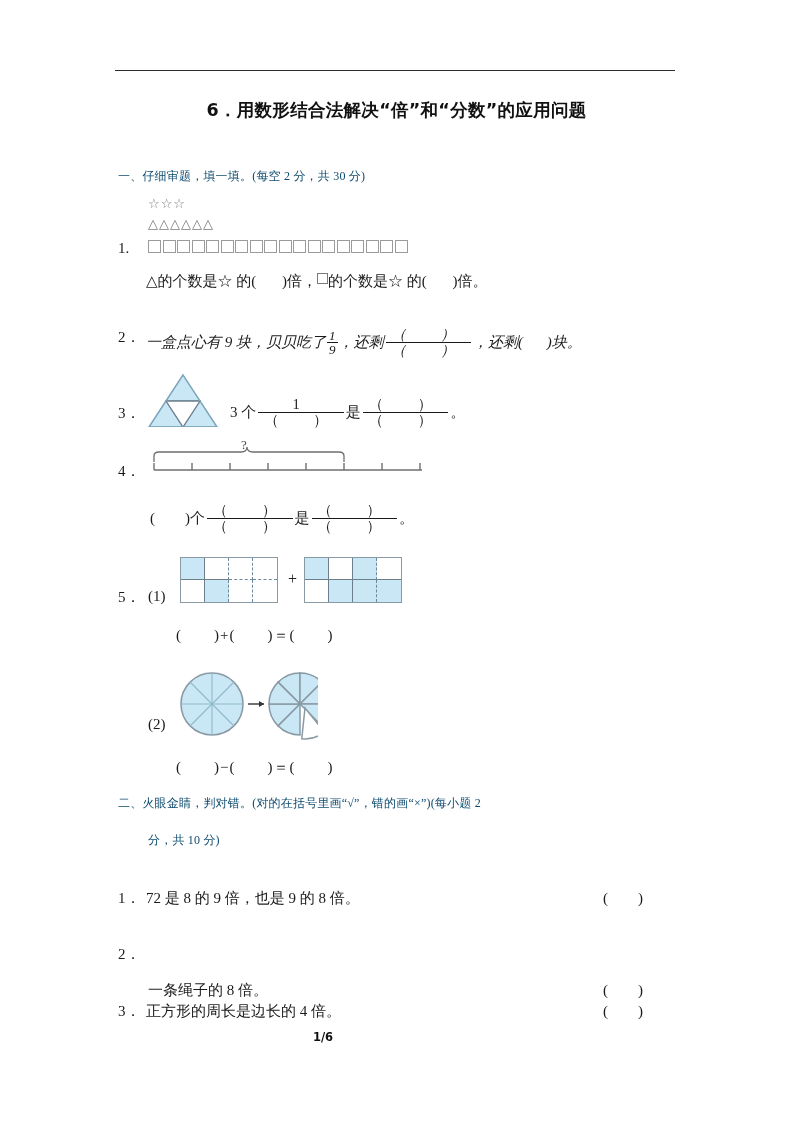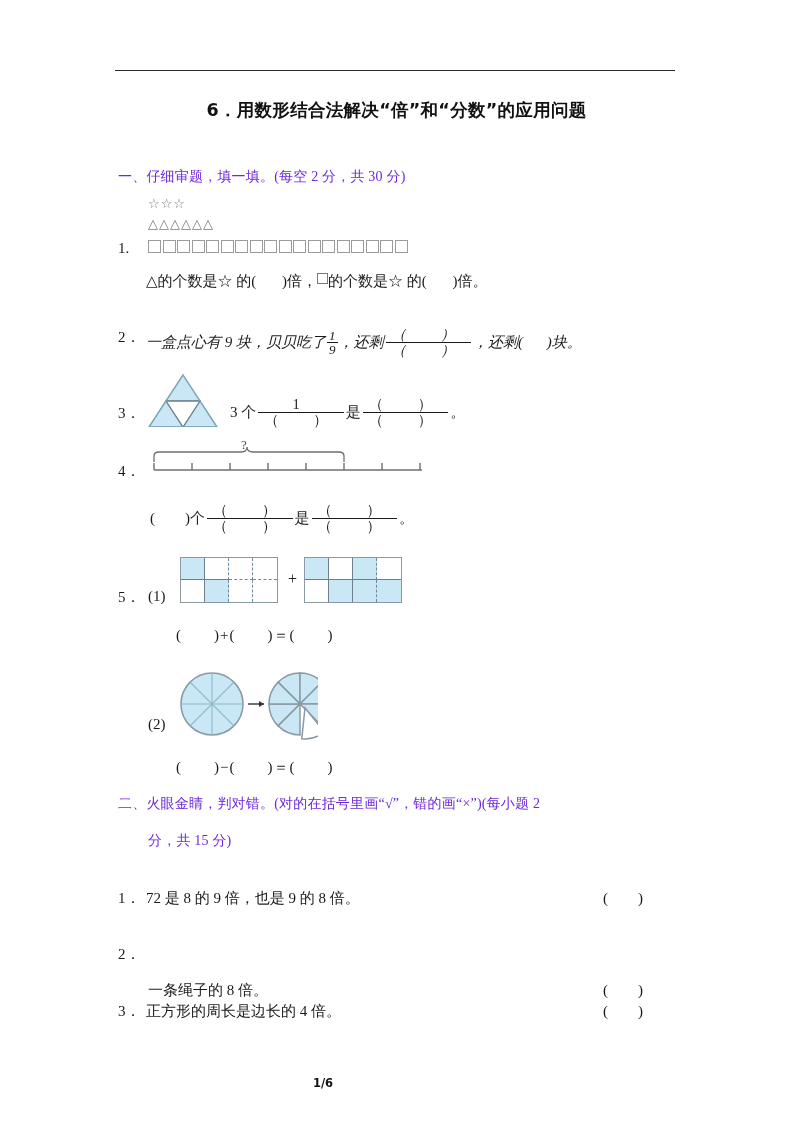--- a/index.html
+++ b/index.html
@@ -24,22 +24,22 @@
     text-align:center;
     font-family: "DejaVu Sans", sans-serif;
     font-weight: 700;
     font-size: 17.5px;
     letter-spacing: 0.3px;
     color:#111;
   }
 
   .sec-head {
     position:absolute;
-    font-size: 14px;
-    color:#6d28d9;
+    font-size: 12px;
+    color:#0c4a6e;
     letter-spacing:0.2px;
   }
   .qnum {
     position:absolute;
     font-size:15px;
   }
   .qtext {
     position:absolute;
     font-size:15px;
     white-space:nowrap;
@@ -90,21 +90,21 @@
   .cell { width:24px; height:22px; }
   .b-r-solid { border-right:1.3px solid #6d7f8c; }
   .b-r-dash  { border-right:1.3px dashed #6d8a9c; }
   .b-b-solid { border-bottom:1.3px solid #6d7f8c; }
   .b-b-dash  { border-bottom:1.3px dashed #6d8a9c; }
   .fill { background:#c9e7f5; }
 
   .plus-sign { position:absolute; font-size:16px; color:#222; }
 
   .footer-page {
-    position:absolute; left:0; top:1076px; width:646px;
+    position:absolute; left:0; top:1030px; width:646px;
     text-align:center; font-size:11.5px; font-weight:bold;
     font-family:"DejaVu Sans", sans-serif; color:#111;
   }
   .footer-src {
     position:absolute; left:0; top:1092px; width:793px;
     text-align:center; font-size:14.5px; color:#4a4a4a;
     font-family:"DejaVu Sans", sans-serif;
   }
   .footer-src .u { color:#5a5a5a; }
   .qmark { position:absolute; font-size:13px; color:#444; }
@@ -256,21 +256,21 @@
         <g transform="translate(5,4) rotate(6)">
           <path d="M0,0 L21.9,21.9 A31,31 0 0,1 0,31 Z" fill="#ffffff" stroke="#8a9aa5" stroke-width="1.5"></path>
         </g>
       </g>
     </svg>
   </div>
 
   <div class="qtext" style="left:176px; top:758px; letter-spacing:1px;">(　　)−(　　)＝(　　)</div>
 
   <div class="sec-head" style="left:118px; top:795px;">二、火眼金睛，判对错。(对的在括号里画“√”，错的画“×”)(每小题 2</div>
-  <div class="sec-head" style="left:148px; top:832px;">分，共 15 分)</div>
+  <div class="sec-head" style="left:148px; top:832px;">分，共 10 分)</div>
 
   <div class="qnum" style="left:118px; top:889px;">1．</div>
   <div class="qtext" style="left:146px; top:889px;">72 是 8 的 9 倍，也是 9 的 8 倍。</div>
   <div class="qtext" style="left:603px; top:889px;">(　　)</div>
 
   <div class="qnum" style="left:118px; top:945px;">2．</div>
   <div class="qtext" style="left:148px; top:981px;">一条绳子的 8 倍。</div>
   <div class="qtext" style="left:603px; top:981px;">(　　)</div>
 
   <div class="qnum" style="left:118px; top:1002px;">3．</div>

